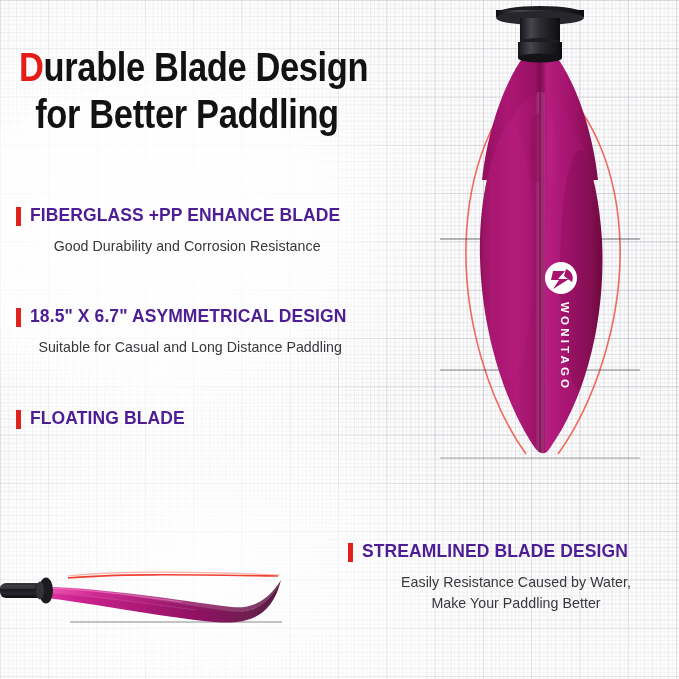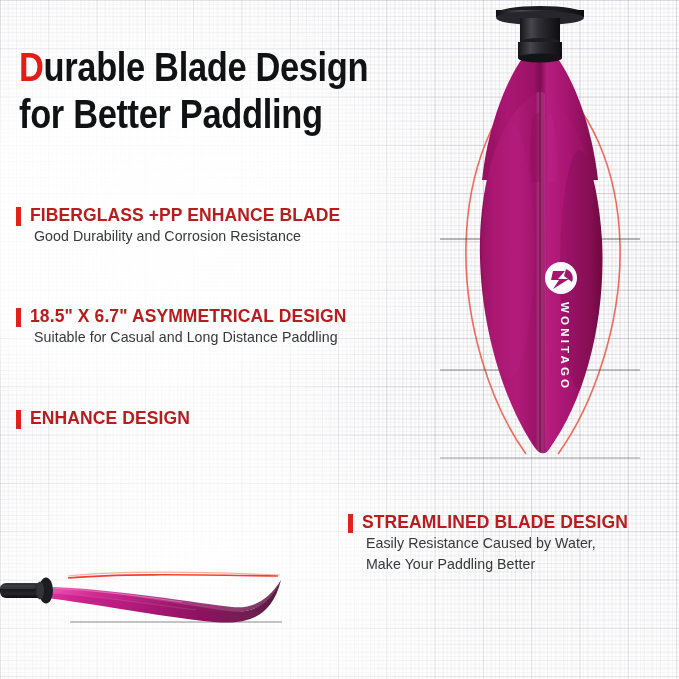--- a/index.html
+++ b/index.html
@@ -13,20 +13,21 @@
     font-family: "Liberation Sans", sans-serif;
     overflow: hidden;
   }
 
   .page {
     position: relative;
     width: 679px;
     height: 679px;
     background: #fcfcfd;
     overflow: hidden;
+    text-align: center;
   }
 
   
   .grid-minor {
     position: absolute;
     inset: 0;
     background-image:
       repeating-linear-gradient(to right,
         rgba(120,120,135,0.13) 0px, rgba(120,120,135,0.13) 1px,
         transparent 1px, transparent 4px),
@@ -98,41 +99,42 @@
     display: block;
     width: 5px;
     height: 19px;
     background: #e0221c;
     flex: 0 0 auto;
     margin-top: 2px;
   }
   .feature-title {
     font-size: 17.5px;
     font-weight: bold;
-    color: #b91c1c;
+    color: #4c1d95;
     letter-spacing: 0.1px;
     line-height: 21px;
     white-space: nowrap;
   }
   .feature-sub {
+    margin-top: 10px;
     margin-left: 18px;
     font-size: 14.2px;
     color: #36383b;
     line-height: 21px;
     letter-spacing: 0.05px;
     white-space: nowrap;
   }
 
   #feature-1 { top: 205px; }
   #feature-2 { top: 306px; }
   #feature-3 { top: 408px; }
 
   #feature-4 {
     left: 348px;
-    top: 512px;
+    top: 541px;
   }
   #feature-4 .feature-sub { white-space: normal; width: 300px; }
 
   
   .blade-front {
     position: absolute;
     left: 440px;
     top: 0px;
     width: 200px;
     height: 470px;
@@ -173,21 +175,21 @@
     <div class="feature-head">
       <span class="redbar"></span>
       <span class="feature-title">18.5" X 6.7" ASYMMETRICAL DESIGN</span>
     </div>
     <div class="feature-sub">Suitable for Casual and Long Distance Paddling</div>
   </div>
 
   <div class="feature" id="feature-3">
     <div class="feature-head">
       <span class="redbar"></span>
-      <span class="feature-title">ENHANCE DESIGN</span>
+      <span class="feature-title">FLOATING BLADE</span>
     </div>
   </div>
 
   <div class="feature" id="feature-4">
     <div class="feature-head">
       <span class="redbar"></span>
       <span class="feature-title">STREAMLINED BLADE DESIGN</span>
     </div>
     <div class="feature-sub">
       <div>Easily Resistance Caused by Water,</div>

